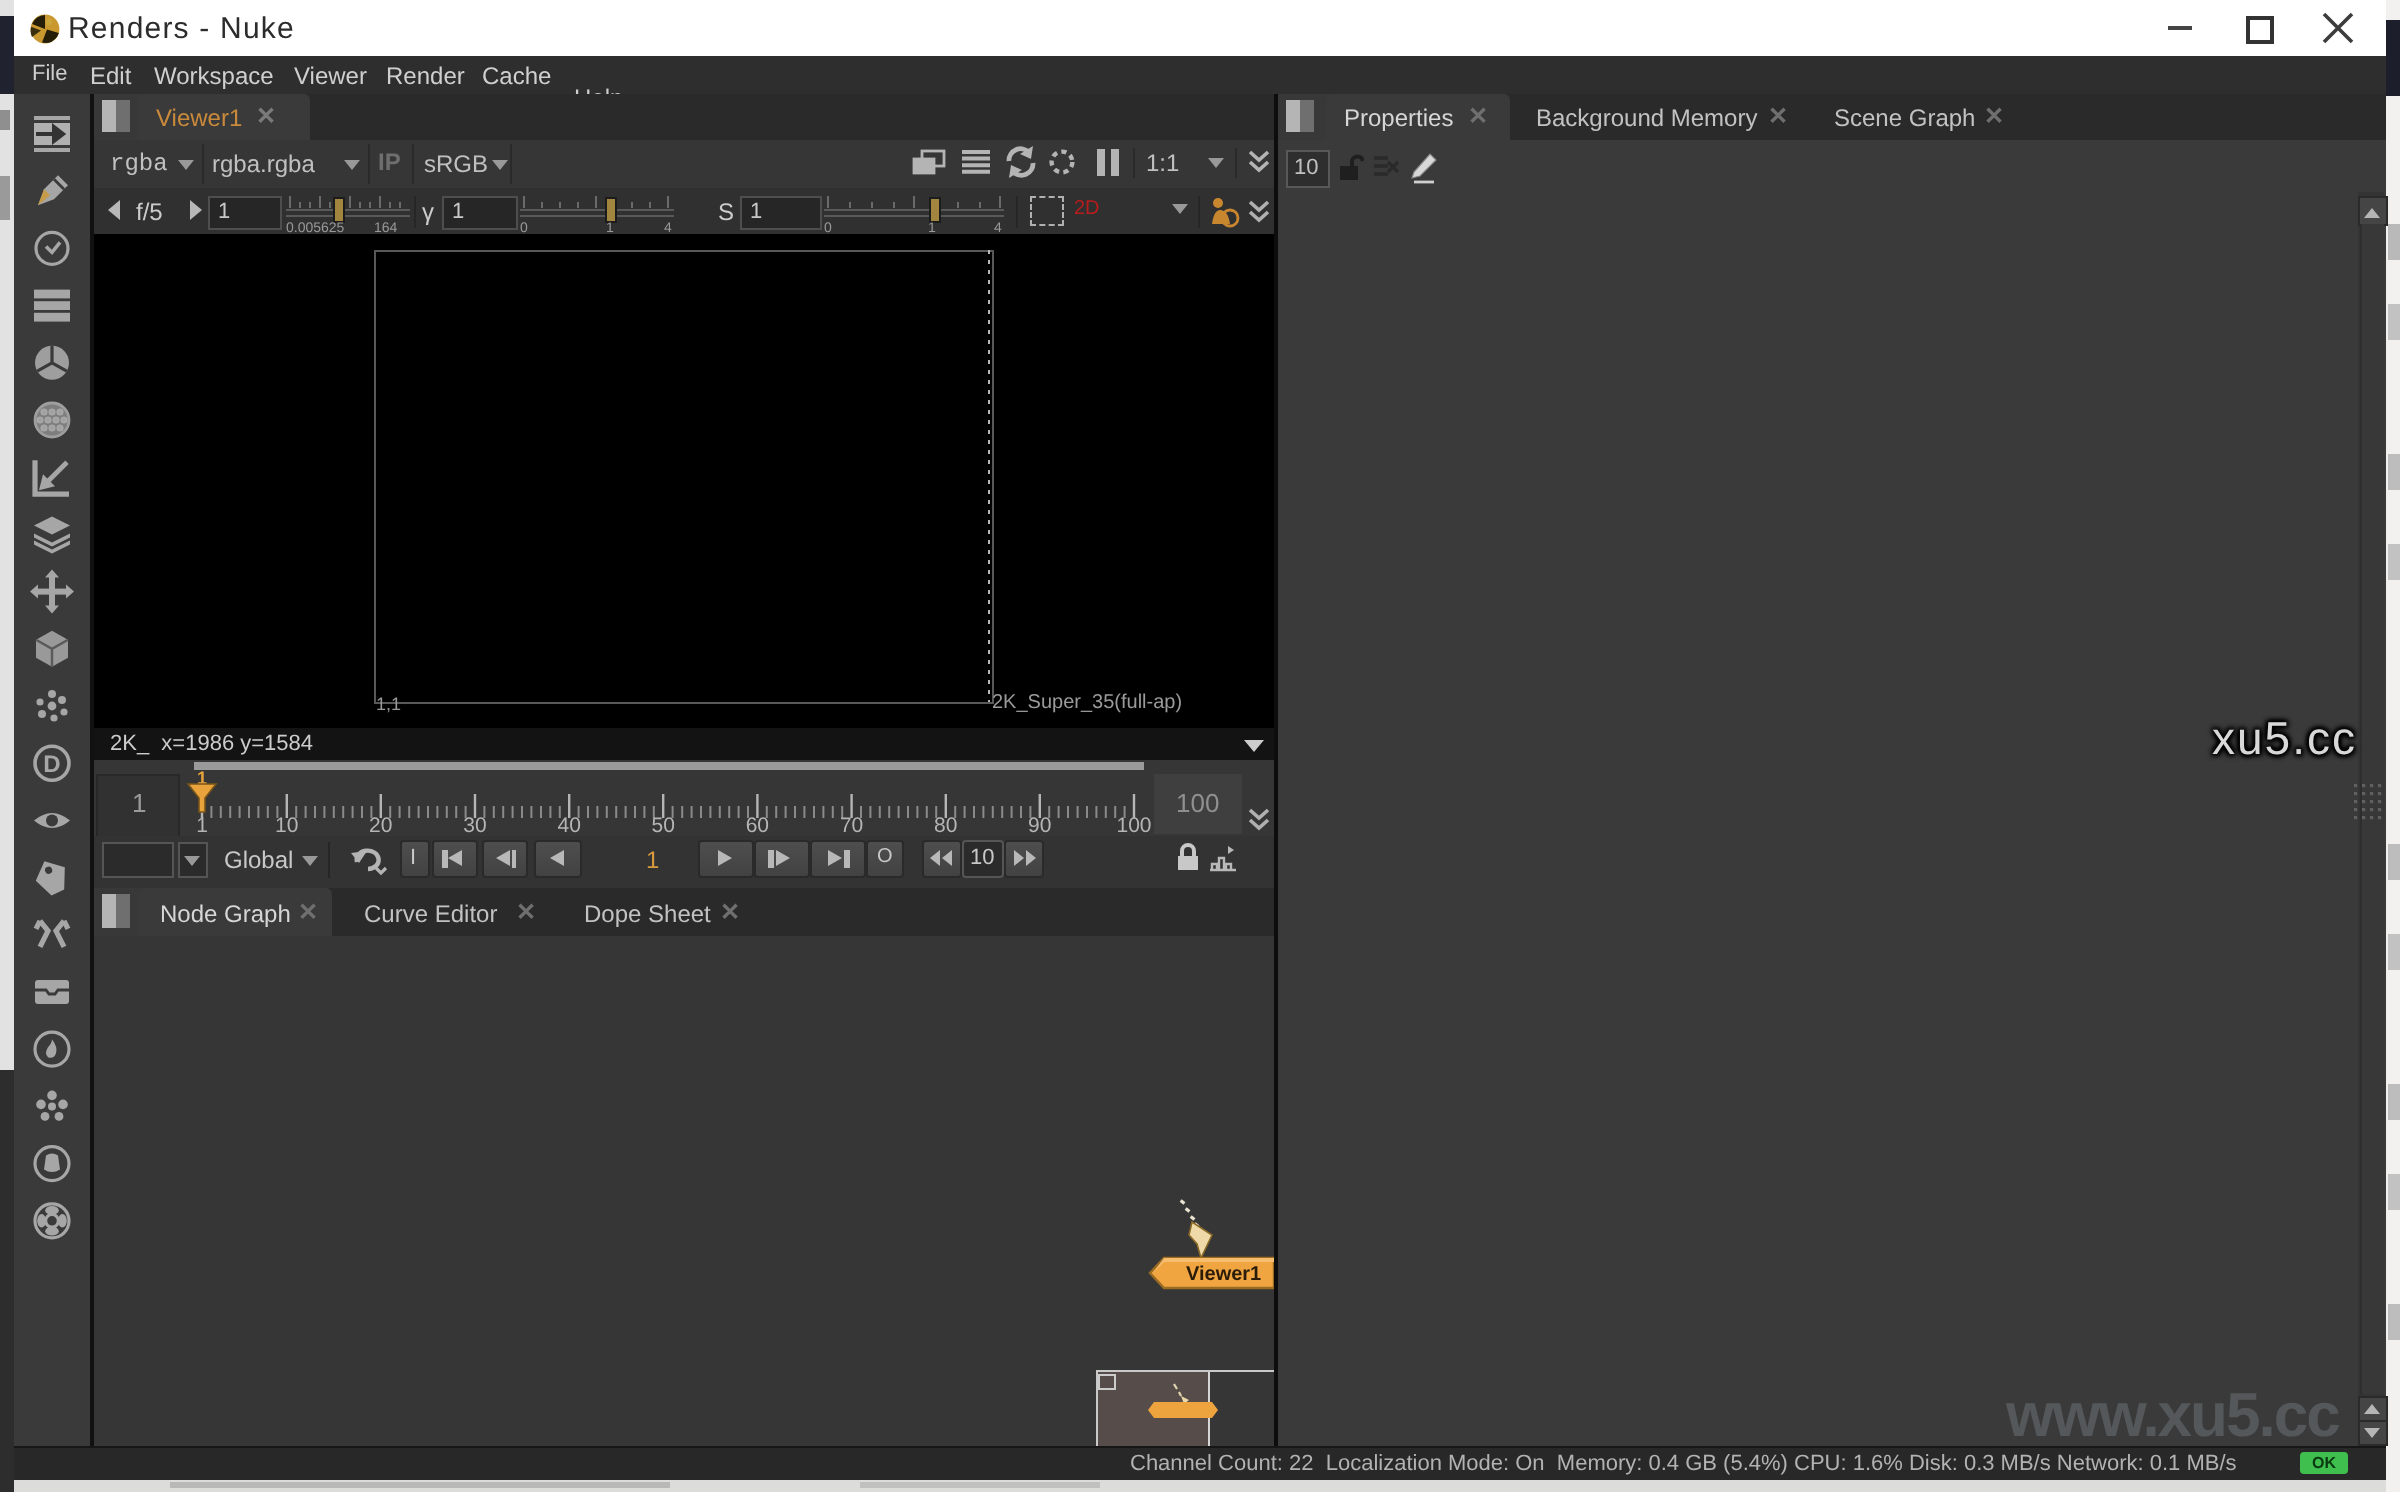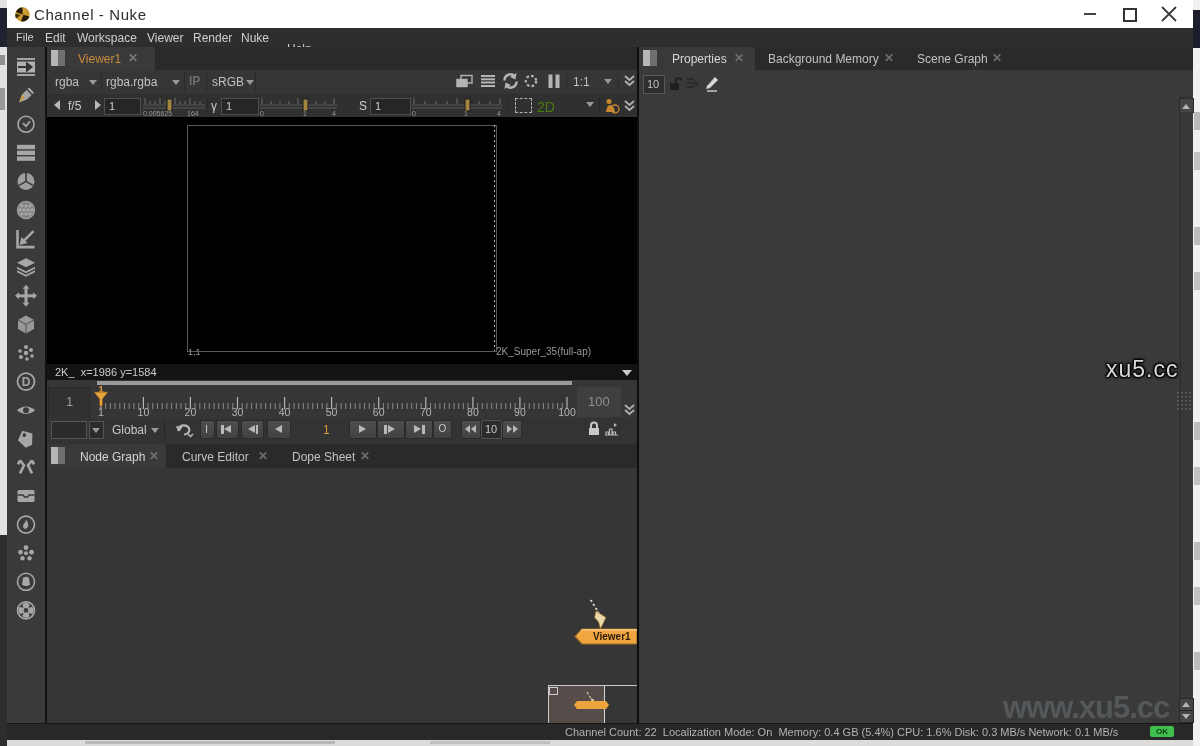--- a/index.html
+++ b/index.html
@@ -32,34 +32,34 @@
 <div class="abs" style="left:430px;top:741px;width:120px;height:3px;background:#c0c0be;"></div>
 
 <div class="abs" style="left:7px;top:0;width:1186px;height:28px;background:#ffffff;"></div>
 <svg class="abs" style="left:15px;top:7px;" width="15" height="15" viewBox="0 0 15 15">
   <circle cx="7.5" cy="7.5" r="7.2" fill="#c9992f"></circle>
   <path d="M7.5 0.5 A7 7 0 0 0 1 5 L7.5 7.5 Z" fill="#241d08"></path>
   <path d="M8.5 7.8 L14.4 9.5 A7 7 0 0 1 6 14.3 Z" fill="#241d08"></path>
   <path d="M5.5 8.2 L1 11.5 A7 7 0 0 1 0.6 6.4 Z" fill="#3a300e"></path>
   <circle cx="9.5" cy="4" r="1.6" fill="#caa63c"></circle>
 </svg>
-<div class="tx" style="left:34px;top:6px;font-size:15px;color:#2c2c2c;letter-spacing:0.6px;">Channel - Nuke</div>
+<div class="tx" style="left:34px;top:6px;font-size:15px;color:#2c2c2c;letter-spacing:0.6px;">Renders - Nuke</div>
 <div class="abs" style="left:1084px;top:13px;width:12px;height:2px;background:#444;"></div>
 <div class="abs" style="left:1123px;top:8px;width:10px;height:10px;border:2px solid #333;"></div>
 <svg class="abs" style="left:1161px;top:6px;" width="16" height="16" viewBox="0 0 16 16">
  <path d="M1 1 L15 15 M15 1 L1 15" stroke="#3c3c3c" stroke-width="1.8"></path>
 </svg>
 
 <div class="abs" style="left:7px;top:28px;width:1186px;height:19px;background:#2e2e2e;"></div>
 <div class="tx" style="left:16px;top:31px;font-size:11px;color:#cfcfcf;">File</div>
 <div class="tx" style="left:45px;top:31px;font-size:12px;color:#cfcfcf;">Edit</div>
 <div class="tx" style="left:77px;top:31px;font-size:12px;color:#cfcfcf;">Workspace</div>
 <div class="tx" style="left:147px;top:31px;font-size:12px;color:#cfcfcf;">Viewer</div>
 <div class="tx" style="left:193px;top:31px;font-size:12px;color:#cfcfcf;">Render</div>
-<div class="tx" style="left:241px;top:31px;font-size:12px;color:#cfcfcf;">Nuke</div>
+<div class="tx" style="left:241px;top:31px;font-size:12px;color:#cfcfcf;">Cache</div>
 <div class="tx" style="left:287px;top:42px;font-size:12px;color:#cfcfcf;">Help</div>
 
 <div class="abs" style="left:7px;top:47px;width:38px;height:676px;background:#3a3a3a;"></div>
 <div class="abs" style="left:45px;top:47px;width:2px;height:676px;background:#111111;"></div>
 <svg id="toolbar-icons" class="abs" style="left:7px;top:47px;" width="38" height="620" viewBox="0 0 38 620">
 <g fill="none" stroke="#a6a6a6" stroke-width="1.6">
 
 <g transform="translate(19,20)">
   <path d="M-9 -8 H9 M-9 8 H9" stroke-width="2"></path>
   <rect x="-9" y="-5.5" width="18" height="11" fill="#b0b0b0" stroke="none"></rect>
@@ -197,21 +197,21 @@
 
 <div class="abs" style="left:47px;top:47px;width:590px;height:23px;background:#2a2a2a;"></div>
 <div class="abs" style="left:47px;top:47px;width:30px;height:23px;background:#383838;"></div>
 <div class="abs" style="left:51px;top:50px;width:7px;height:16px;background:#b5b5b5;"></div>
 <div class="abs" style="left:58px;top:50px;width:7px;height:16px;background:#6f6f6f;"></div>
 <div class="abs" style="left:69px;top:47px;width:86px;height:23px;background:#3a3a3a;border-radius:3px 3px 0 0;"></div>
 <div class="tx" style="left:78px;top:52px;font-size:12px;color:#c98a3c;">Viewer1</div>
 <div class="tx" style="left:128px;top:51px;font-size:12px;color:#7a7a7a;font-weight:bold;">✕</div>
 
 <div class="abs" style="left:47px;top:70px;width:590px;height:24px;background:#363636;"></div>
-<div class="tx" style="left:55px;top:75px;font-size:12px;color:#c0c0c0;">rgba</div>
+<div class="tx" style="left:55px;top:75px;font-size:12px;color:#c0c0c0;font-family:Liberation Mono, monospace;">rgba</div>
 <div class="abs" style="left:89px;top:80px;width:0;height:0;border-left:4px solid transparent;border-right:4px solid transparent;border-top:5px solid #999;"></div>
 <div class="abs" style="left:101px;top:72px;width:1px;height:20px;background:#2a2a2a;"></div>
 <div class="tx" style="left:106px;top:75px;font-size:12px;color:#c0c0c0;">rgba.rgba</div>
 <div class="abs" style="left:172px;top:80px;width:0;height:0;border-left:4px solid transparent;border-right:4px solid transparent;border-top:5px solid #999;"></div>
 <div class="abs" style="left:184px;top:72px;width:1px;height:20px;background:#2a2a2a;"></div>
 <div class="tx" style="left:189px;top:74px;font-size:12px;color:#6e6e6e;font-weight:bold;">IP</div>
 <div class="abs" style="left:206px;top:72px;width:1px;height:20px;background:#2a2a2a;"></div>
 <div class="tx" style="left:212px;top:75px;font-size:12px;color:#c0c0c0;">sRGB</div>
 <div class="abs" style="left:246px;top:80px;width:0;height:0;border-left:4px solid transparent;border-right:4px solid transparent;border-top:5px solid #999;"></div>
 <div class="abs" style="left:255px;top:72px;width:1px;height:20px;background:#2a2a2a;"></div>
@@ -272,21 +272,21 @@
     <path d="M0 9 H90 M0 12 H90"></path>
     <path d="M2 2 V8 M13 5 V8 M24 5 V8 M35 5 V8 M45 2 V8 M56 5 V8 M67 5 V8 M78 5 V8 M88 2 V8" stroke="#6a6a6a"></path>
   </g>
   <rect x="53" y="3" width="5" height="12" fill="#a2853e" stroke="#1c1c1c"></rect>
   <text x="0" y="20" font-size="7" fill="#999" font-family="Liberation Sans">0</text>
   <text x="52" y="20" font-size="7" fill="#999" font-family="Liberation Sans">1</text>
   <text x="85" y="20" font-size="7" fill="#999" font-family="Liberation Sans">4</text>
 </svg>
 <div class="abs" style="left:508px;top:98px;width:1px;height:16px;background:#262626;"></div>
 <div class="abs" style="left:515px;top:98px;width:15px;height:13px;border:1.5px dashed #b0b0b0;"></div>
-<div class="tx" style="left:537px;top:99px;font-size:14px;color:#4d7c0f;">2D</div>
+<div class="tx" style="left:537px;top:99px;font-size:10px;color:#b91c1c;">2D</div>
 <div class="abs" style="left:586px;top:102px;width:0;height:0;border-left:4px solid transparent;border-right:4px solid transparent;border-top:5px solid #999;"></div>
 <div class="abs" style="left:599px;top:98px;width:1px;height:16px;background:#262626;"></div>
 <svg class="abs" style="left:604px;top:98px;" width="16" height="16" viewBox="0 0 16 16">
   <circle cx="5" cy="3.5" r="2.5" fill="#c8872f"></circle>
   <path d="M2 14 Q3 7 6 7 Q10 7 11 14 Z" fill="#c8872f"></path>
   <circle cx="11" cy="11" r="4" fill="none" stroke="#c8872f" stroke-width="1.4"></circle>
 </svg>
 <svg class="abs" style="left:624px;top:100px;" width="11" height="12" viewBox="0 0 11 12">
   <path d="M1 1 l4.5 4 l4.5 -4 M1 6 l4.5 4 l4.5 -4" stroke="#b0b0b0" fill="none" stroke-width="1.8"></path>
 </svg>

